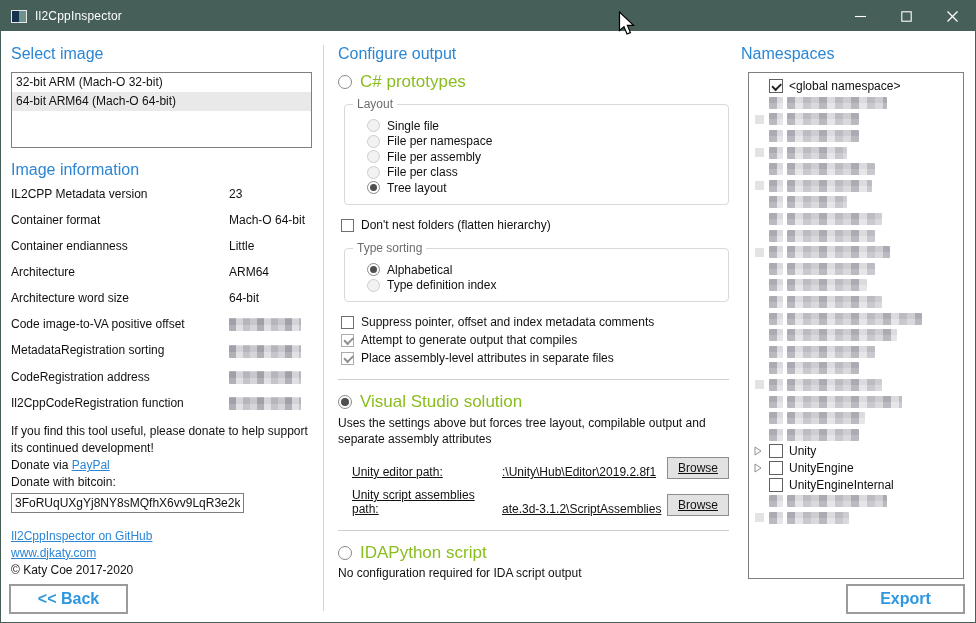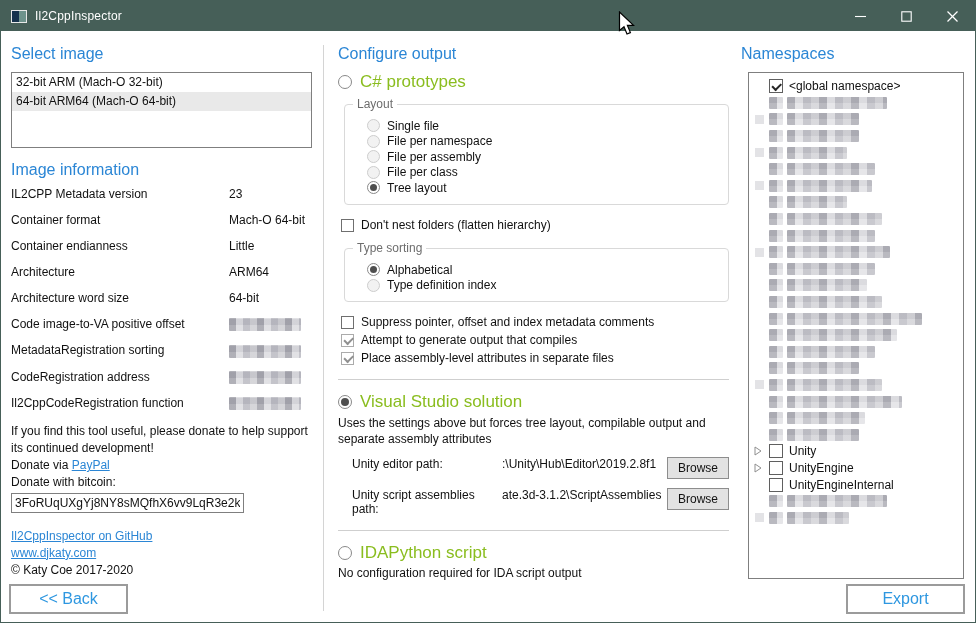--- a/index.html
+++ b/index.html
@@ -33,21 +33,21 @@
       repeating-linear-gradient(90deg, rgba(110,110,125,.38) 0 7px, rgba(235,235,240,.45) 7px 14px, rgba(165,165,178,.40) 14px 21px, rgba(210,210,216,.40) 21px 28px),
       repeating-linear-gradient(0deg, #d9d9db 0 6px, #c0c0c5 6px 12px);}
   .redacted-value{width:72px; vertical-align:middle;}
   .donate{font-size:12px; line-height:1.4; margin-top:3px;}
   a.link{color:var(--blue); text-decoration:underline; cursor:pointer;}
   .bitcoin-input{display:block; width:233px; border:1px solid #7f7f7f; font-size:12px; padding:2px 3px; margin-top:2px;
                  font-family:"Liberation Sans","DejaVu Sans",sans-serif; color:#111;}
   .links{margin-top:15px; font-size:12px; line-height:1.45;}
   
   .btn-big{position:absolute; width:119px; height:30px; background:#fff; border:2px solid #9b9b9b;
-           color:var(--btnblue); font-size:16px; display:flex; align-items:center; justify-content:center; cursor:pointer;}
+           color:var(--btnblue); font-size:16px; display:flex; align-items:center; justify-content:center; cursor:pointer;font-weight:bold;}
   .back-button{left:8px; bottom:8px;}
   .export-button{right:10px; bottom:8px;}
   
   .col-mid{position:absolute; left:337px; top:14px; width:391px;}
   .section-radio{display:flex; align-items:center; gap:8px; margin-top:8px;}
   .section-label{font-size:17px; color:var(--green);}
   .radio{width:13px; height:13px; border-radius:50%; border:1px solid #898989; background:#fff; flex:none; position:relative;}
   .radio.big{width:14px; height:14px;}
   .radio.selected::after{content:""; position:absolute; left:2px; top:2px; right:2px; bottom:2px; border-radius:50%; background:#4f4f4f;}
   .radio.disabled{border-color:#cdcdcd; background:#f2f2f2;}
@@ -55,21 +55,21 @@
   .groupbox-label{position:absolute; top:-8px; left:8px; background:#fff; padding:0 4px; font-size:12px; color:#6d6d6d;}
   .radio-row{display:flex; align-items:center; gap:7px; height:15.5px; font-size:12px;}
   .checkbox-row{display:flex; align-items:center; gap:7px; margin:11px 0 11px 3px; font-size:12px;}
   .checkbox{width:13px; height:13px; border:1px solid #6f6f6f; background:#fff; position:relative; flex:none;}
   .checkbox.checked::after{content:""; position:absolute; left:1.5px; top:2px; width:7px; height:3.5px;
       border-left:2px solid #3f3f3f; border-bottom:2px solid #3f3f3f; transform:rotate(-45deg);}
   .checkbox.checked.dim{border-color:#ababab;}
   .checkbox.checked.dim::after{border-color:#909090;}
   .divider{border:none; border-top:1px solid #cfcfcf; margin:14px 0 12px 0;}
   .vs-desc{font-size:12px; line-height:1.35; margin:3px 0 10px 0; width:382px;}
-  .path-row{display:flex; align-items:flex-start; margin:8px 0 9px 14px; font-size:12px;}
+  .path-row{display:flex; align-items:flex-end; margin:8px 0 9px 14px; font-size:12px;text-decoration:underline;}
   .path-label{width:150px; flex:none;}
   .path-value{flex:1; text-align:right; padding-right:16px; white-space:nowrap; overflow:hidden;}
   .browse-btn{width:62px; height:22px; flex:none; background:#e2e2e2; border:1px solid #8d8d8d;
               font-size:12px; color:#111; display:flex; align-items:center; justify-content:center; cursor:pointer;}
   .ida-desc{font-size:12px; margin-top:3px;}
   
   .col-right{position:absolute; left:740px; top:14px; width:227px;}
   .ns-list{margin-left:7px; width:216px; height:507px; border:1px solid #7f7f7f; padding-top:5px; overflow:hidden; background:#fff;}
   .ns-row{display:flex; align-items:center; height:16.6px; padding-left:5px; font-size:12px;}
   .exp-slot{width:15px; flex:none; display:flex; align-items:center;}

